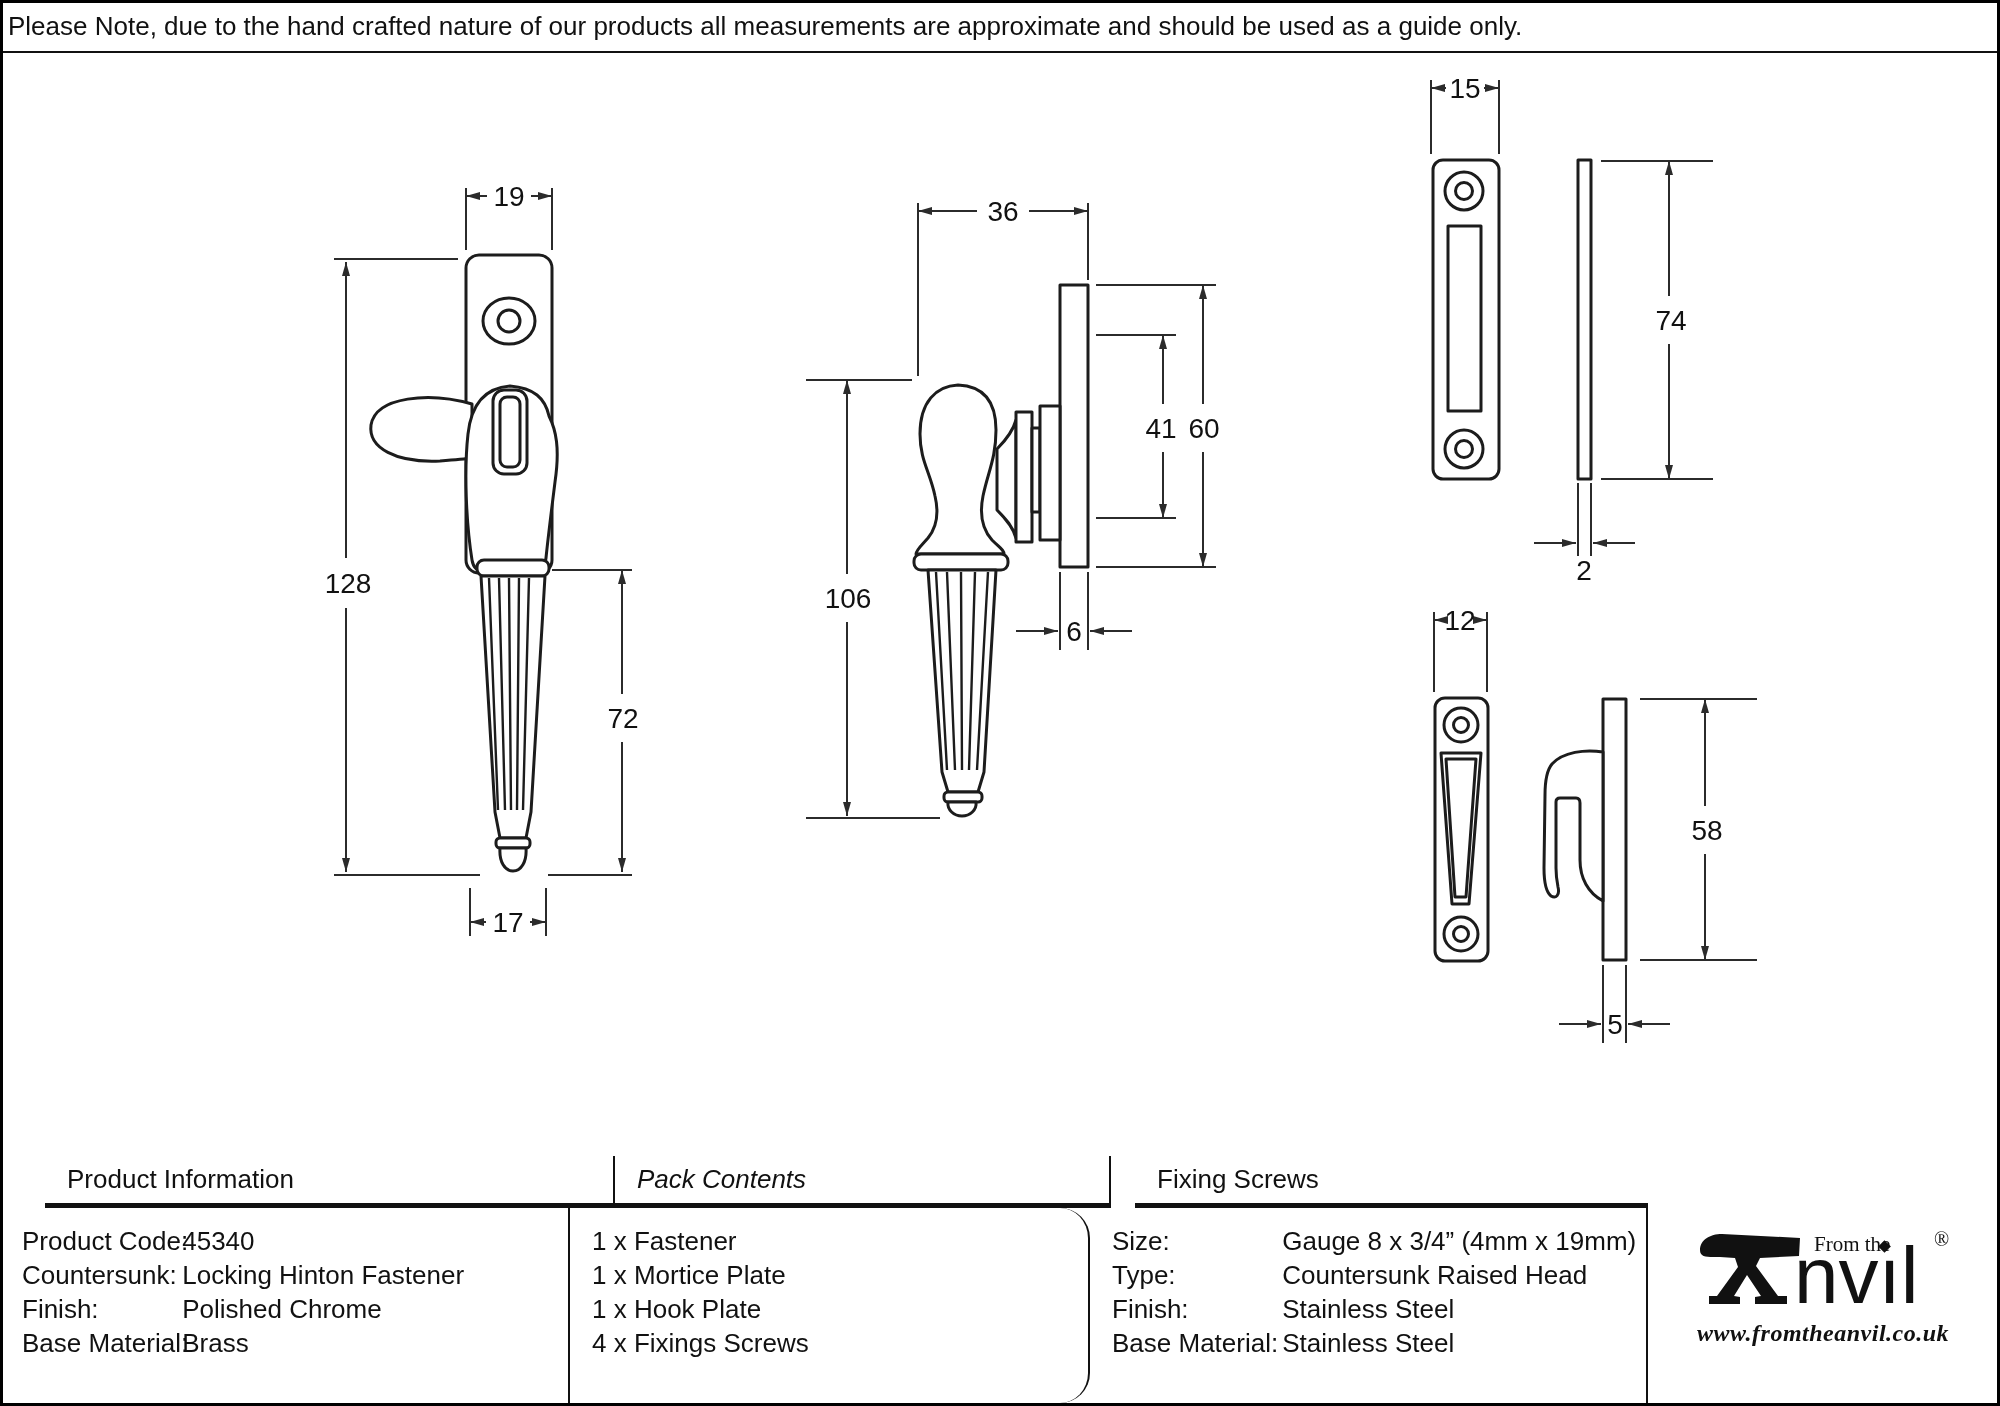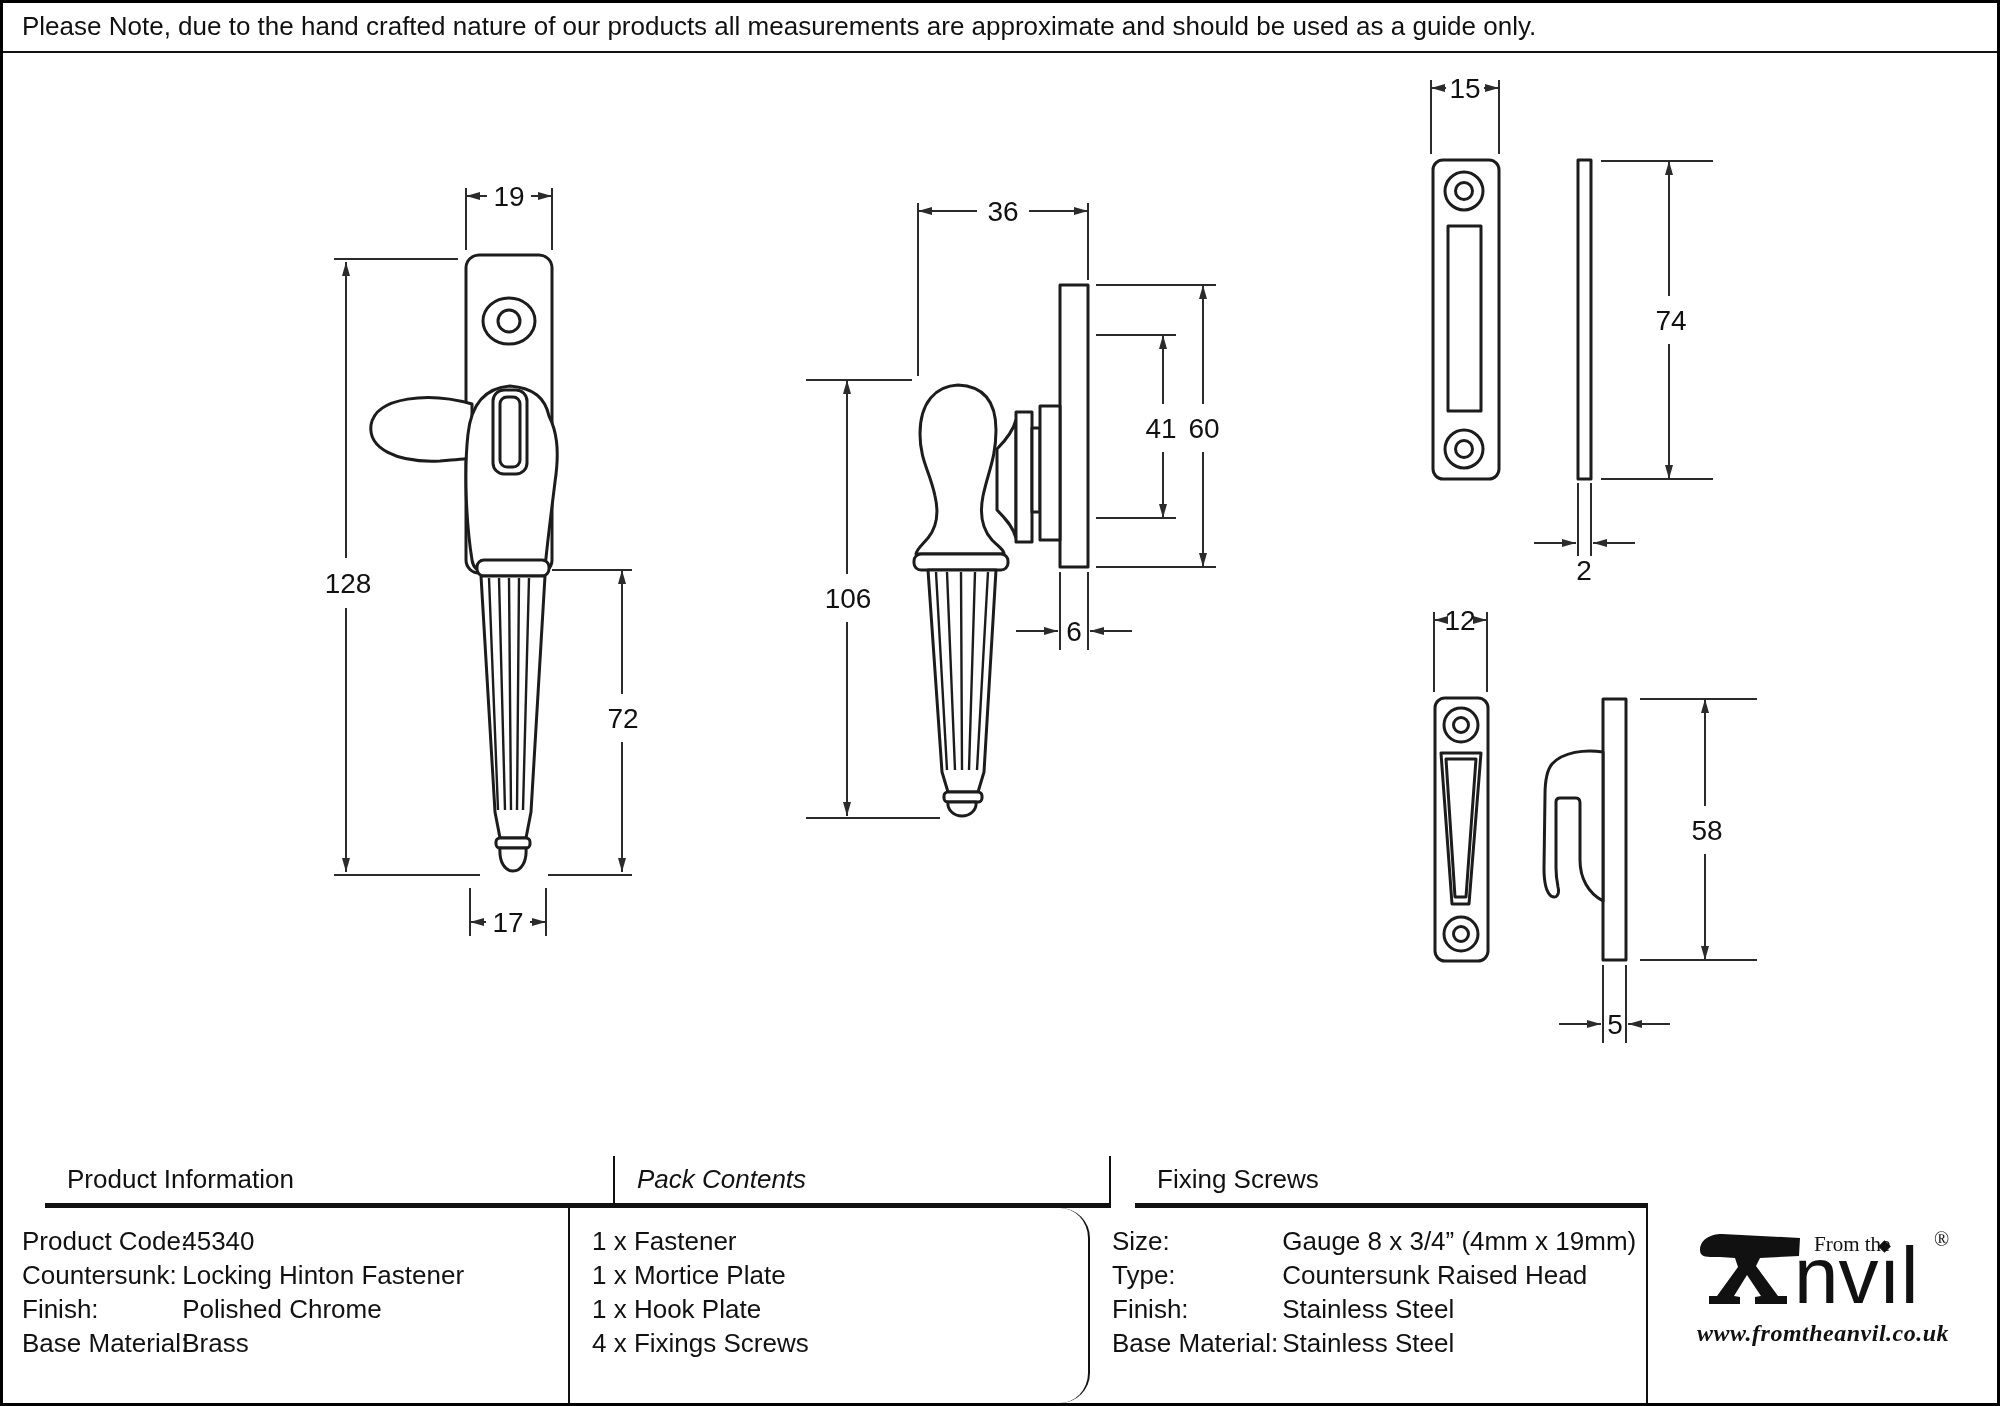--- a/index.html
+++ b/index.html
@@ -7,21 +7,21 @@
         font-family:"Liberation Sans",sans-serif;color:#111;overflow:hidden;}
   #frame{position:absolute;inset:0;border:3px solid #000;pointer-events:none;z-index:30;}
   #drawing-svg{position:absolute;left:0;top:0;}
   .outline{fill:#fff;stroke:#1c1c1c;stroke-width:3;stroke-linejoin:round;}
   .thin{fill:none;stroke:#1c1c1c;stroke-width:2.4;}
   .dim{stroke:#2b2b2b;stroke-width:2;fill:none;}
   .dimtext{font-size:28px;fill:#111;text-anchor:middle;}
   
   .note-row{position:absolute;left:0;top:1103;width:2000px;height:53px;box-sizing:border-box;
             border-top:2px solid #111;border-bottom:2px solid #111;display:flex;align-items:center;
-            padding-left:22px;font-size:26px;background:#fff;}
+            padding-left:8px;font-size:26px;background:#fff;}
   .th{position:absolute;top:1156px;height:52px;box-sizing:border-box;border-right:2px solid #111;
       border-bottom:5px solid #111;display:flex;align-items:center;padding-left:22px;font-size:26px;background:#fff;margin-left:45px;}
   .td{position:absolute;top:1208px;height:195px;box-sizing:border-box;border-right:2px solid #111;
       padding:16px 0 0 22px;font-size:26px;background:#fff;}
   .td .row{height:34px;line-height:34px;white-space:nowrap;}
   .td .lab{display:inline-block;}
   #cell-product .lab{width:153px;}
   #cell-screws .lab{width:163px;}
   
   #logo-cell{position:absolute;left:1648px;top:1156px;width:349px;height:247px;background:#fff;}

